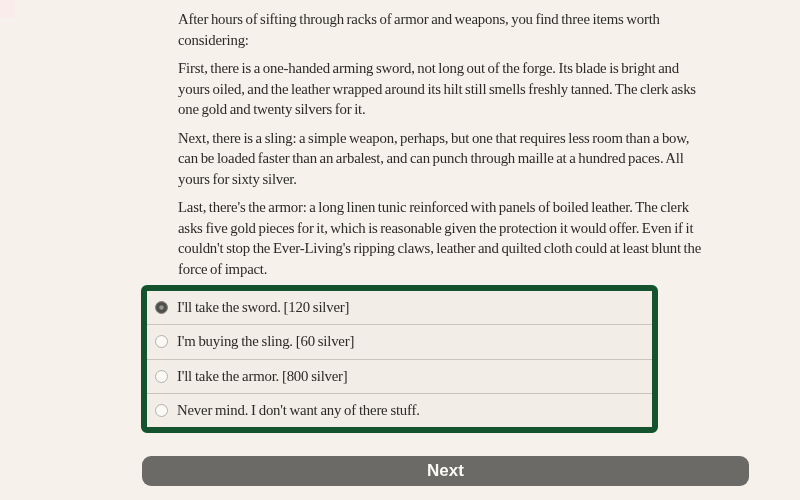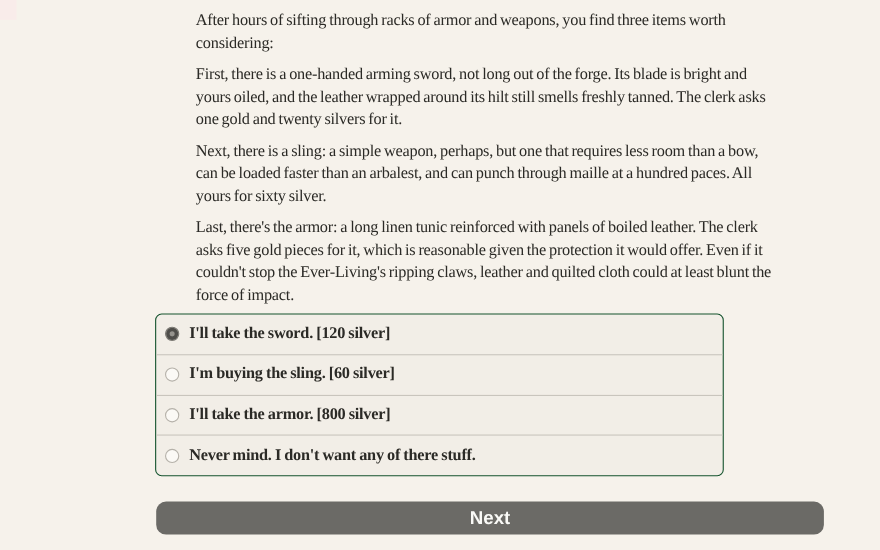--- a/index.html
+++ b/index.html
@@ -39,25 +39,24 @@
     margin: 0 0 8px 0;
   }
   .choices {
     position: absolute;
     left: 141px;
     top: 285px;
     width: 517px;
     height: 148px;
     box-sizing: border-box;
     background: #f2eee7;
-    border: 1px solid #14532d;
+    border: 6px solid #14532d;
     border-radius: 6px;
     display: flex;
     flex-direction: column;
-    font-weight: bold;
   }
   .choice-row {
     flex: 1 1 0;
     display: flex;
     align-items: center;
     padding-left: 8px;
     gap: 9px;
     cursor: pointer;
   }
   .choice-row + .choice-row {

